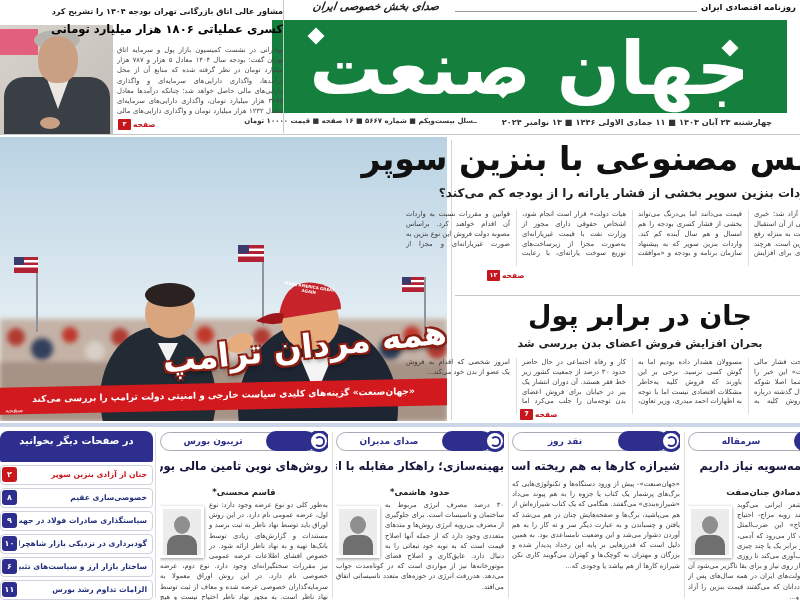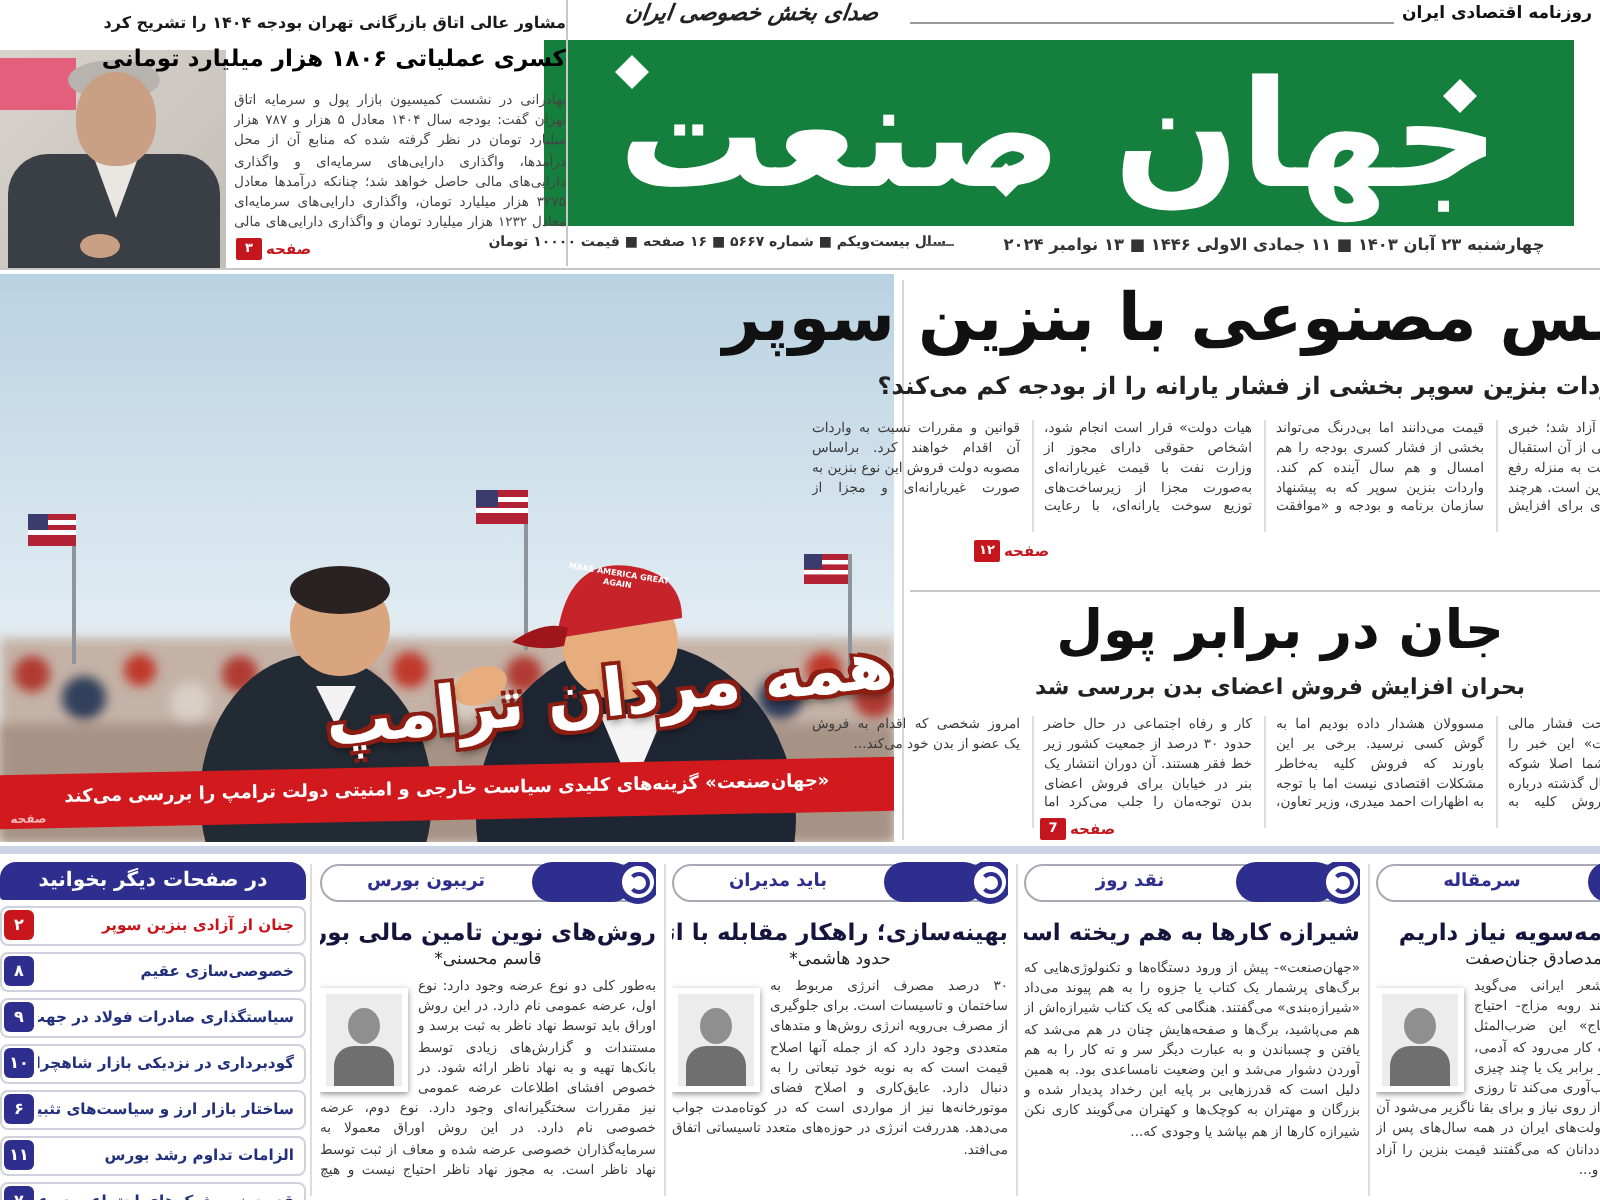--- a/index.html
+++ b/index.html
@@ -52,40 +52,40 @@
   .colbody{position:absolute;right:-58px;width:452px;font-size:6.8px;line-height:1.45;color:#3a3a3a;
            text-align:justify;column-count:4;column-gap:12px;column-rule:1px solid #ddd;overflow:hidden;}
   .gas-body{top:210px;height:56px;}
   .org-headline{position:absolute;left:505px;top:300px;width:270px;font-size:27px;font-weight:bold;color:#111;
                 text-align:center;white-space:nowrap;}
   .org-subtitle{position:absolute;left:505px;top:337px;width:270px;font-size:11px;font-weight:bold;color:#222;text-align:center;}
   .org-body{top:358px;height:56px;}
   
   .blue-band{position:absolute;left:0;top:423px;width:800px;height:4px;background:#ccd6e8;}
   .sidebar{position:absolute;left:0;top:431px;width:153px;}
-  .sb-title{height:19px;background:#2e2e8f;border-radius:8px 8px 2px 2px;color:#fff;font-size:10px;
+  .sb-title{height:31px;background:#2e2e8f;border-radius:8px 8px 2px 2px;color:#fff;font-size:10px;
             font-weight:bold;text-align:center;line-height:19px;}
   .sb-item{position:relative;height:18px;margin-top:3px;background:#fff;border:1px solid #cfd2dd;border-radius:4px;}
   .sb-label{position:absolute;right:5px;left:18px;line-height:17px;font-size:7.6px;font-weight:bold;color:#23307c;
             white-space:nowrap;overflow:hidden;text-align:right;}
   .sb-badge{position:absolute;left:1px;top:1px;width:15px;height:15px;background:#2e2e8f;border-radius:3px;
             color:#fff;font-size:8px;font-weight:bold;text-align:center;line-height:15px;}
   .hot .sb-label{color:#c8161c;}
   .hot .sb-badge{background:#c8161c;}
   .bcol{position:absolute;top:431px;width:168px;height:169px;overflow:hidden;}
   .tab{position:relative;height:21px;}
   .tab-pill{position:absolute;left:0;right:2px;top:1px;height:17px;border:1px solid #a9a9b5;border-radius:10px;background:#fff;}
   .tab-dark{position:absolute;right:12px;top:0;width:50px;height:20px;background:#2e2e8f;border-radius:10px;}
   .tab-circle{position:absolute;right:-2px;top:-1px;width:22px;height:22px;border-radius:50%;background:#fff;
               border:3px solid #2e2e8f;box-sizing:border-box;}
   .tab-swirl{width:7px;height:7px;margin:3px auto;border:2px solid #2e2e8f;border-left-color:transparent;border-radius:50%;}
   .tab-label{position:absolute;right:66px;left:4px;top:2px;font-size:9px;font-weight:bold;color:#2e2e8f;
              text-align:center;line-height:17px;white-space:nowrap;}
   .col-headline{margin-top:7px;font-size:11.5px;font-weight:bold;color:#14143c;text-align:center;white-space:nowrap;}
-  .col-author{margin-top:2px;font-size:8.5px;font-weight:normal;color:#222;text-align:center;}
+  .col-author{margin-top:14px;font-size:8.5px;font-weight:bold;color:#222;text-align:center;}
   .col-body{margin-top:3px;font-size:6.8px;line-height:1.5;color:#3a3a3a;text-align:justify;height:102px;overflow:hidden;}
   .aphoto{float:left;width:38px;height:46px;margin:6px 5px 2px 0;background:#ececec;border:3px solid #fff;
           box-shadow:0 1px 3px rgba(0,0,0,.45);position:relative;overflow:hidden;}
   .ap-head{position:absolute;left:11px;top:7px;width:16px;height:18px;border-radius:50%;background:#8f8f8f;}
   .ap-torso{position:absolute;left:4px;top:26px;width:30px;height:20px;border-radius:10px 10px 0 0;background:#6f6f6f;}
   .more{margin-top:20px;font-size:7.5px;font-weight:bold;color:#c4161c;text-align:left;}
 </style>
 </head>
 <body>
 
@@ -276,21 +276,21 @@
     <div class="more">ادامه در همین صفحه</div>
   </div>
 
   <div class="bcol" style="left:336px;">
     <div class="tab">
       <div class="tab-pill"></div>
       <div class="tab-dark"></div>
       <div class="tab-circle">
           <div class="tab-swirl"></div>
         </div>
-      <div class="tab-label">باید مدیران</div>
+      <div class="tab-label">صدای مدیران</div>
     </div>
     <div class="col-headline">بهینه‌سازی؛ راهکار مقابله با اتلاف انرژی</div>
     <div class="col-author">حدود هاشمی*</div>
     <div class="col-body">
       <div class="aphoto">
           <div class="ap-head"></div>
           <div class="ap-torso"></div>
         </div>
       <span>۳۰ درصد مصرف انرژی مربوط به ساختمان و تاسیسات است. برای جلوگیری از مصرف بی‌رویه انرژی روش‌ها و متدهای متعددی وجود دارد که از جمله آنها اصلاح قیمت است که به نوبه خود تبعاتی را به دنبال دارد. عایق‌کاری و اصلاح فضای موتورخانه‌ها نیز از مواردی است که در کوتاه‌مدت جواب می‌دهد. هدررفت انرژی در حوزه‌های متعدد تاسیساتی اتفاق می‌افتد.</span>
     </div>

